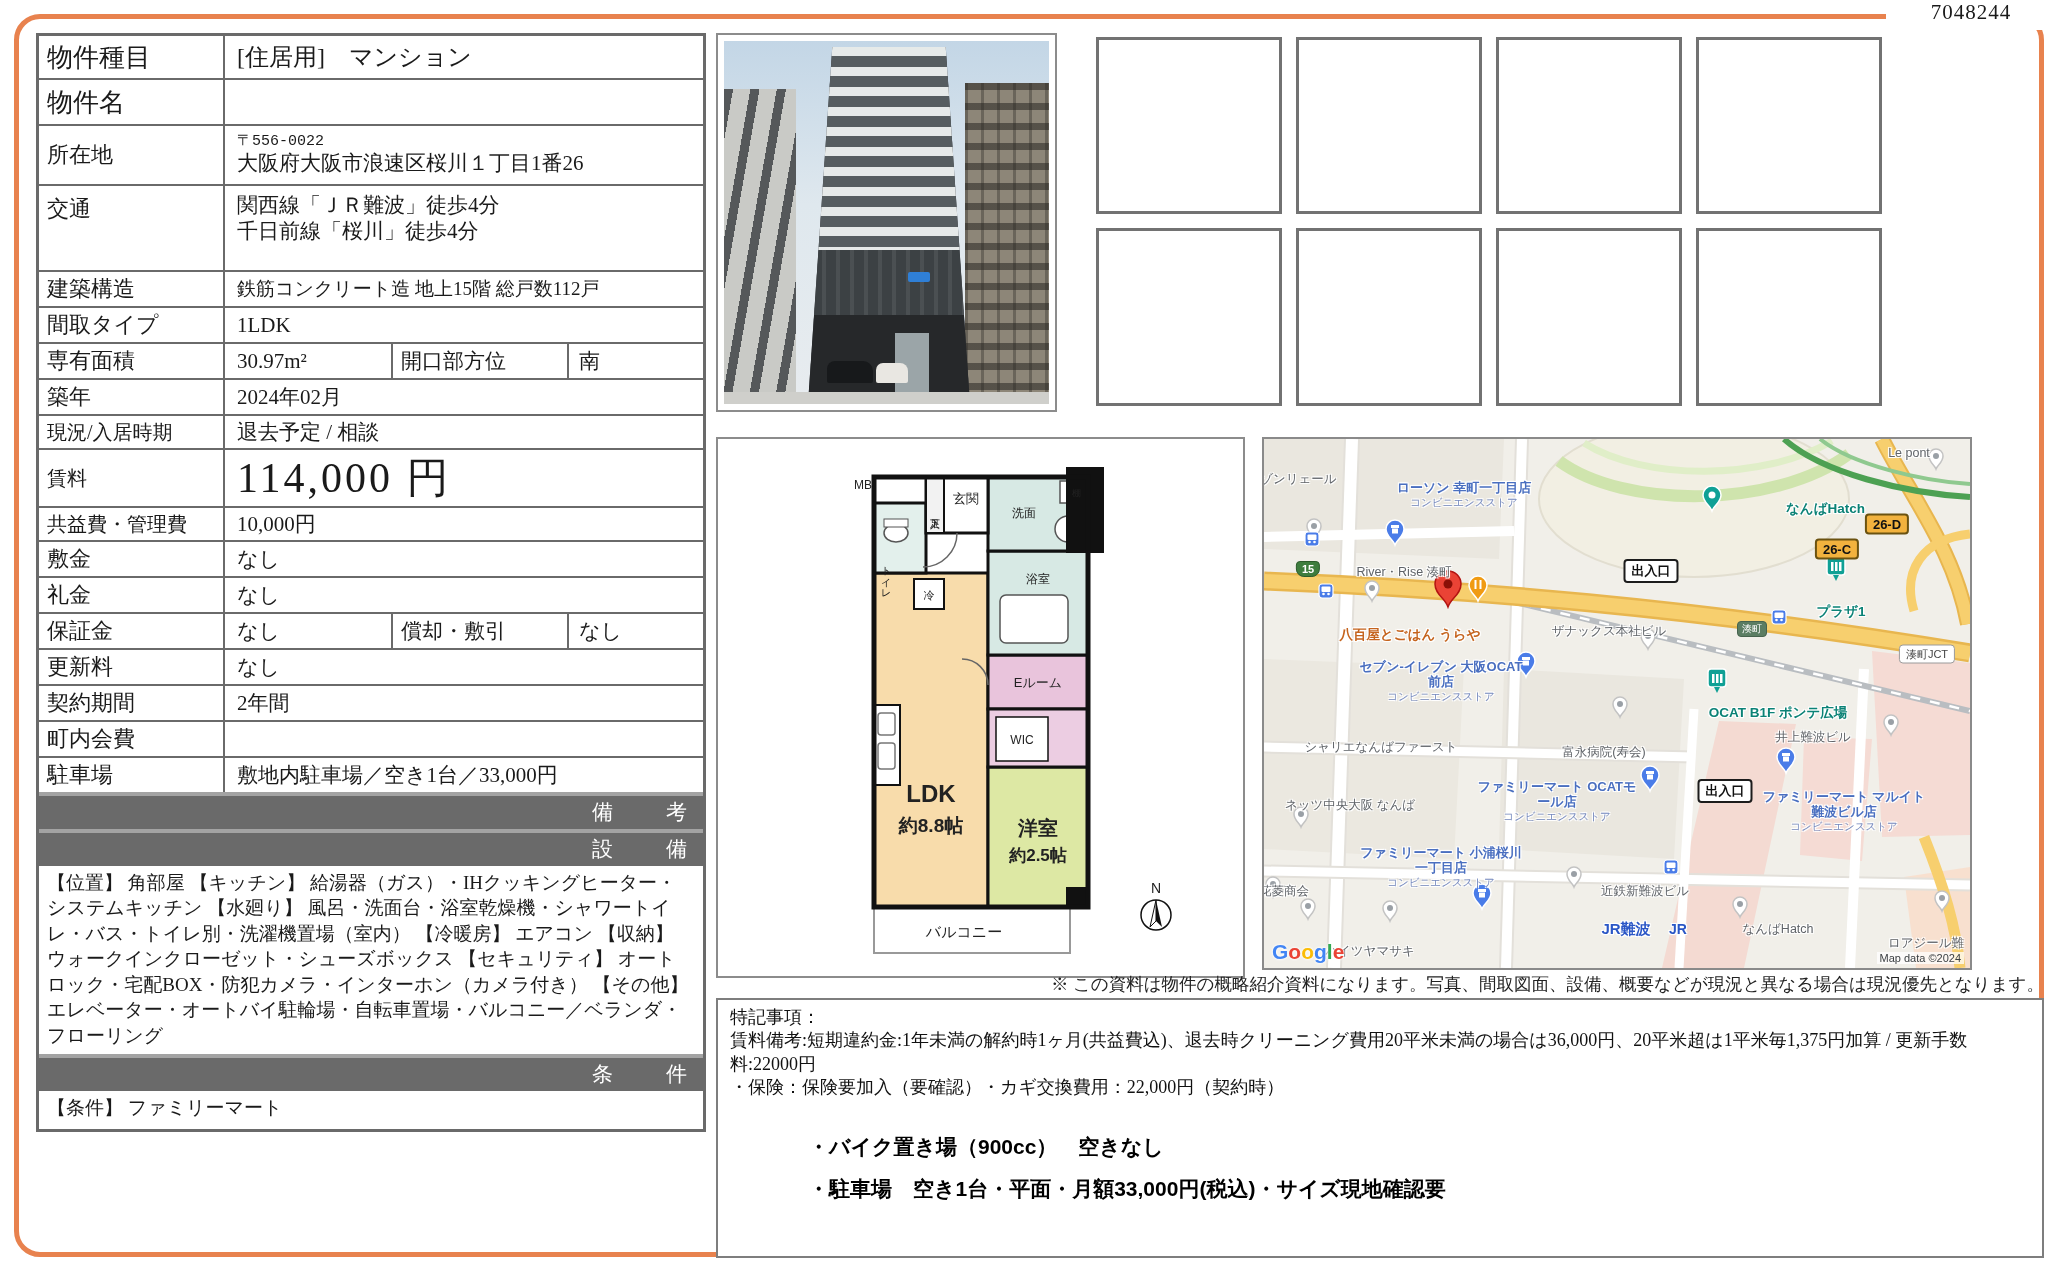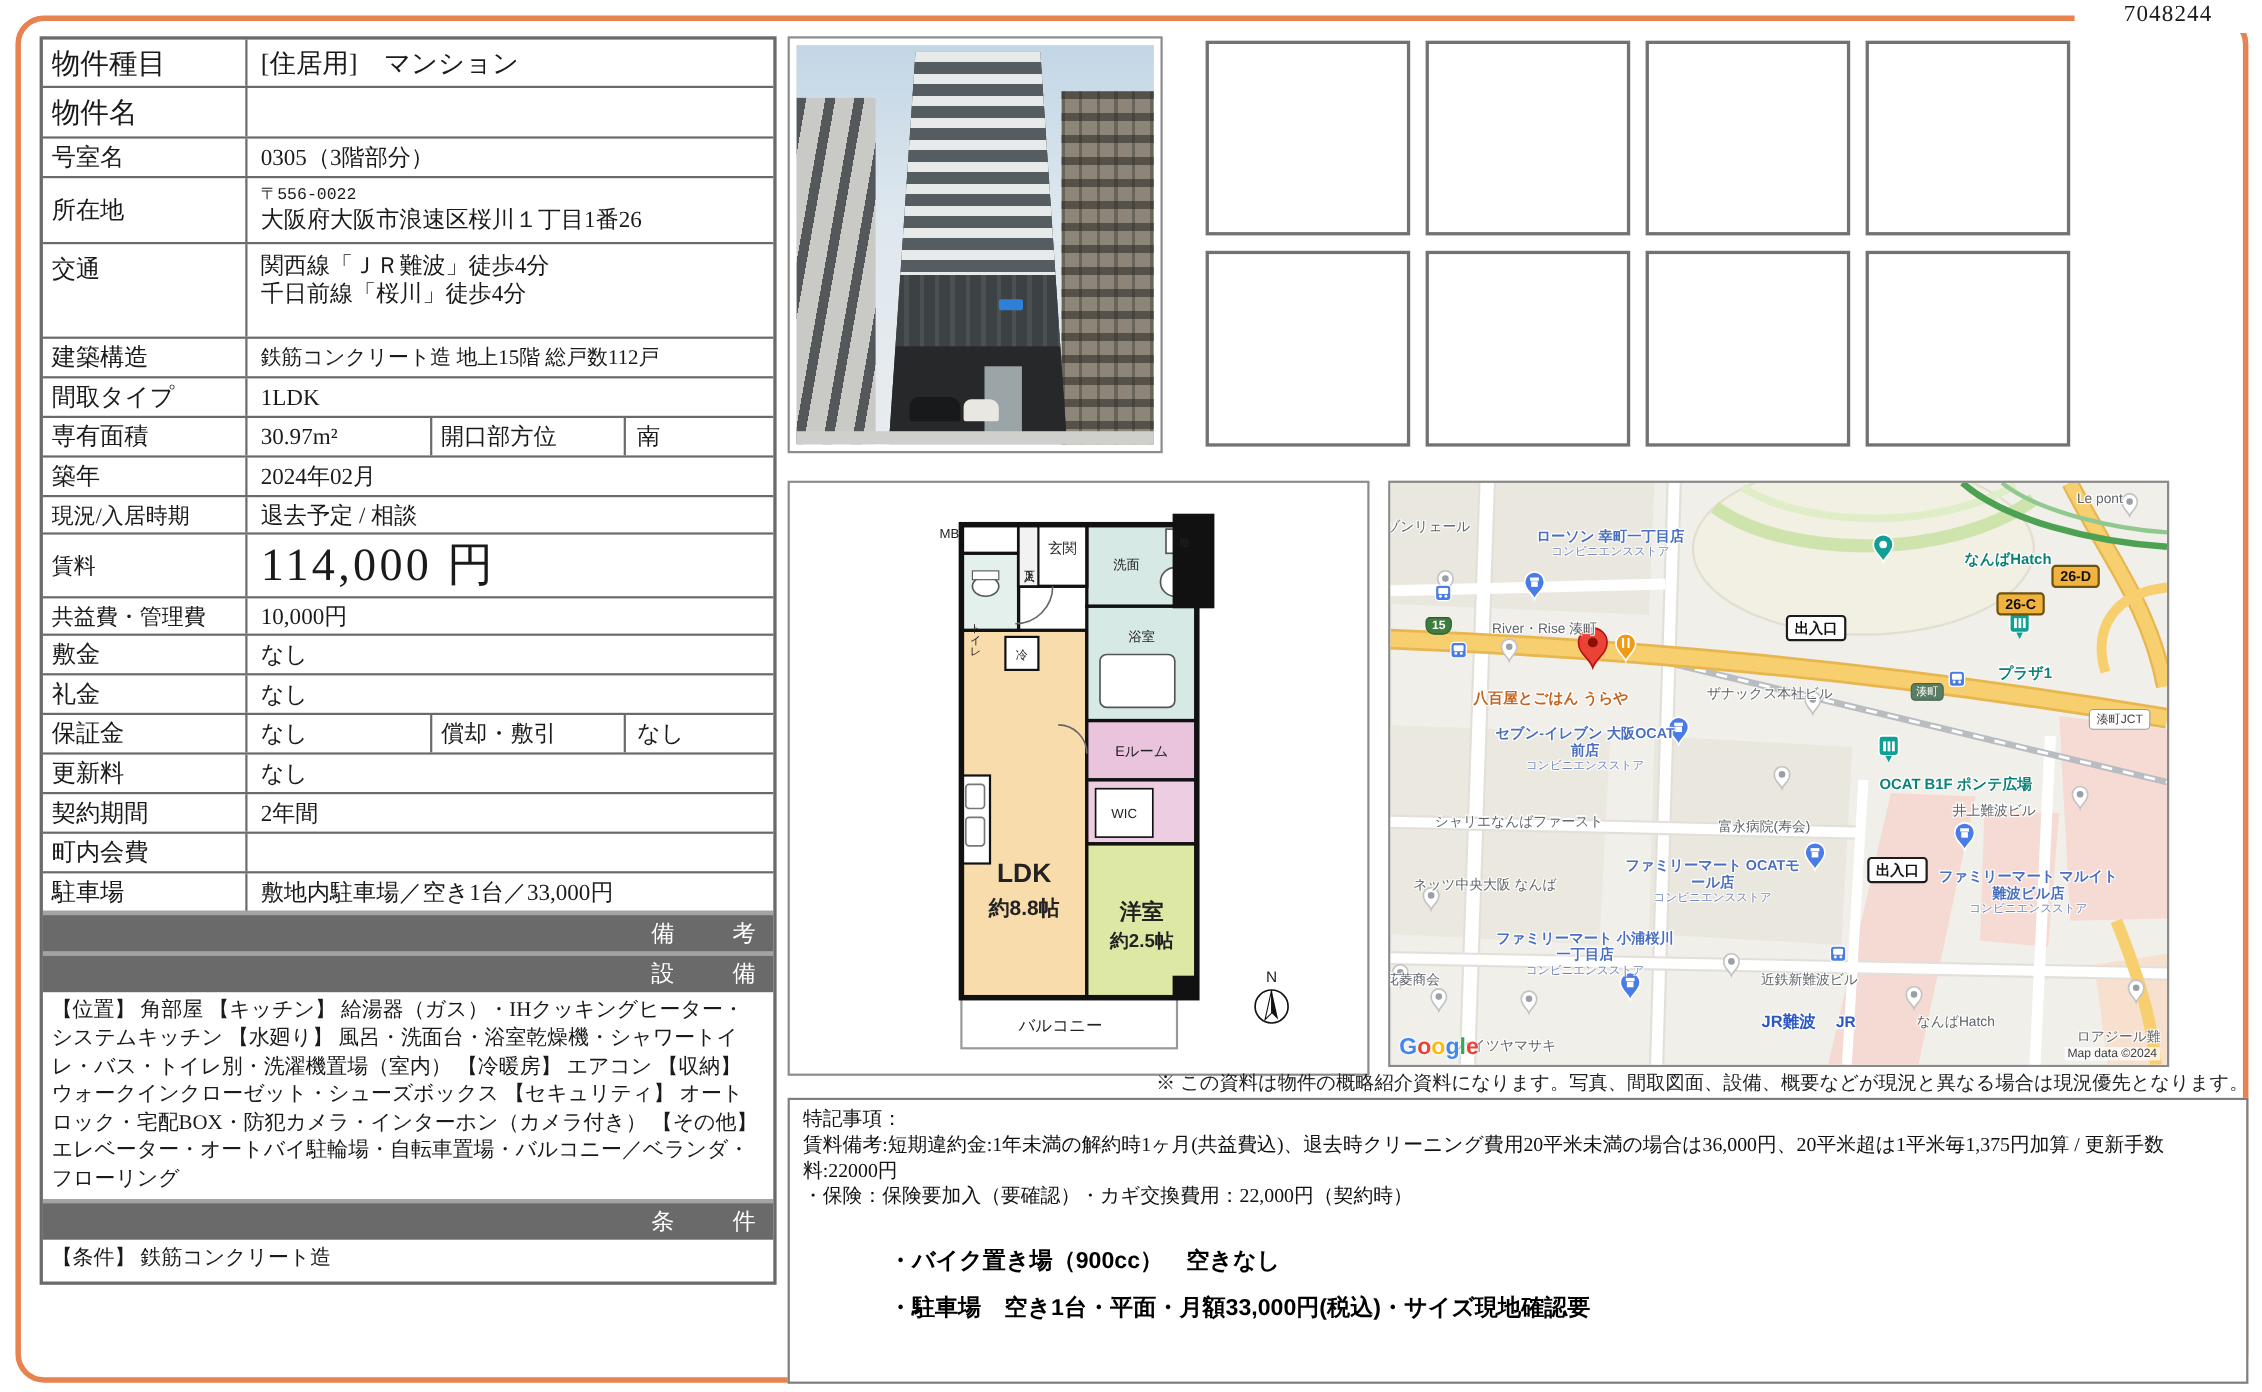--- a/index.html
+++ b/index.html
@@ -106,24 +106,20 @@
   <div class="docnum">7048244</div>
 
   <div class="ptable">
     <div class="trow h42">
       <div class="tlabel big">物件種目</div>
       <div class="tvalue" style="font-size:24px">[住居用]　マンション</div>
     </div>
     <div class="trow h44">
       <div class="tlabel big">物件名</div>
     </div>
-    <div class="trow h33">
-      <div class="tlabel">号室名</div>
-      <div class="tvalue">0305（3階部分）</div>
-    </div>
     <div class="trow h58">
       <div class="tlabel">所在地</div>
       <div class="tvalue col">
         <span class="postal">〒556-0022</span>
         <span>大阪府大阪市浪速区桜川１丁目1番26</span>
       </div>
     </div>
     <div class="trow h84">
       <div class="tlabel" style="align-items:flex-start;padding-top:8px">交通</div>
       <div class="tvalue col" style="justify-content:flex-start;padding-top:6px">
@@ -189,21 +185,21 @@
     </div>
     <div class="trow h31">
       <div class="tlabel">駐車場</div>
       <div class="tvalue">敷地内駐車場／空き1台／33,000円</div>
     </div>
 
     <div class="thead">備　考</div>
     <div class="thead">設　備</div>
     <div class="ttext" style="border-top:none;min-height:172px">【位置】 角部屋 【キッチン】 給湯器（ガス）・IHクッキングヒーター・システムキッチン 【水廻り】 風呂・洗面台・浴室乾燥機・シャワートイレ・バス・トイレ別・洗濯機置場（室内） 【冷暖房】 エアコン 【収納】 ウォークインクローゼット・シューズボックス 【セキュリティ】 オートロック・宅配BOX・防犯カメラ・インターホン（カメラ付き） 【その他】 エレベーター・オートバイ駐輪場・自転車置場・バルコニー／ベランダ・フローリング</div>
     <div class="thead">条　件</div>
-    <div class="ttext" style="border-top:none;min-height:28px">【条件】 鉄筋コンクリート造</div>
+    <div class="ttext" style="border-top:none;min-height:28px">【条件】 ファミリーマート</div>
   </div>
 
   <div class="photo-box">
     <div class="photo">
       <div class="bldg-left"></div>
       <div class="bldg-right"></div>
       <div class="tower">
         <div class="tower-top"></div>
         <div class="tower-mid"></div>
         <div class="logo-dot"></div>

